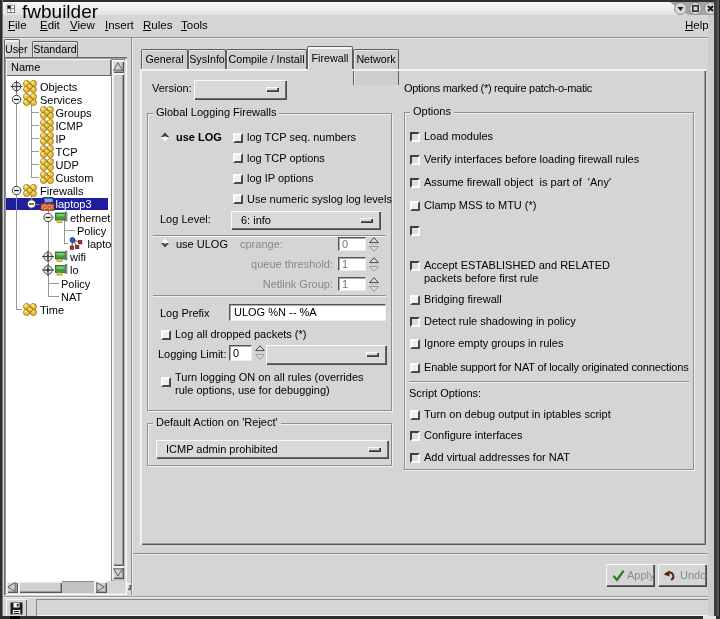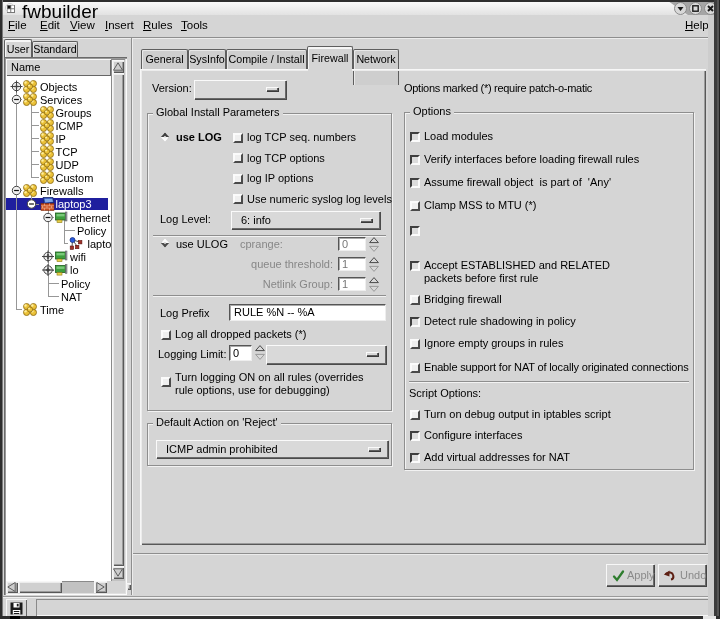--- a/index.html
+++ b/index.html
@@ -53,21 +53,21 @@
 <div class="lb" style="left:40px;top:4px"><u>E</u>dit</div>
 <div class="lb" style="left:70px;top:4px"><u>V</u>iew</div>
 <div class="lb" style="left:105px;top:4px"><u>I</u>nsert</div>
 <div class="lb" style="left:143px;top:4px"><u>R</u>ules</div>
 <div class="lb" style="left:181px;top:4px"><u>T</u>ools</div>
 <div class="lb" style="left:685px;top:4px"><u>H</u>elp</div>
 </div>
 <div class="ab" style="left:0;top:37px;width:720px;height:1px;background:#8e8e8e"></div>
 <div class="ab" style="left:0;top:38px;width:720px;height:1px;background:#ececec"></div>
 
-<div class="tab on" style="left:4px;top:39px;width:28px;height:18px">User</div>
+<div class="tab on" style="left:4px;top:39px;width:16px;height:18px">User</div>
 <div class="tab" style="left:32px;top:41px;width:46px;height:16px;line-height:15px">Standard</div>
 
 <div class="ab sunk" style="left:4px;top:57px;width:123px;height:538px"></div>
 <div class="ab" style="left:6px;top:59px;width:105px;height:17px;background:#d5d5d5;box-shadow:inset 1px 1px 0 #f6f6f6,inset -1px -1px 0 #666;line-height:17px;padding-left:5px">Name</div>
 <div class="ab" id="vp" style="left:6px;top:76px;width:105px;height:505px;background:#fff;overflow:hidden">
       <svg class="ab" style="left:0;top:0" width="105" height="505" font-family="Liberation Sans,sans-serif" font-size="11px" fill="#000">
         <defs>
           <g id="yb">
             <circle cx="3.6" cy="3.6" r="3.1" fill="#ecc238" stroke="#8a6a14" stroke-width="0.8"></circle>
             <circle cx="2.515" cy="2.515" r="1.1780000000000002" fill="#fdeea0"></circle>
@@ -218,21 +218,21 @@
 
 <div class="ab raised" style="left:140px;top:69px;width:566px;height:476px"></div>
 <div class="ab" style="left:308px;top:69px;width:44px;height:2px;background:#d5d5d5"></div>
 
 <div class="lb" style="left:152px;top:82px">Version:</div>
 <div class="ab combo" style="left:194px;top:80px;width:92px;height:19px"></div>
 <div class="cbar" style="left:266px;top:87px"></div>
 <div class="lb" style="left:404px;top:82px;letter-spacing:-0.28px">Options marked (*) require patch-o-matic</div>
 
 <div class="gb" style="left:147px;top:113px;width:245px;height:298px">
-      <div class="gt">Global Install Parameters</div>
+      <div class="gt">Global Logging Firewalls</div>
     </div>
 <div class="rd on" style="left:162px;top:134px"></div>
 <div class="lb" style="left:176px;top:131px;font-weight:bold">use LOG</div>
 <div class="cb" style="left:233px;top:133px"></div>
     <div class="lb" style="left:247px;top:131px">log TCP seq. numbers</div>
 <div class="cb" style="left:233px;top:153px"></div>
     <div class="lb" style="left:247px;top:152px">log TCP options</div>
 <div class="cb" style="left:233px;top:174px"></div>
     <div class="lb" style="left:247px;top:172px">log IP options</div>
 <div class="cb" style="left:233px;top:194px"></div>
@@ -256,21 +256,21 @@
 <svg class="ab" style="left:369px;top:257px" width="11" height="15">
       <path d="M5 0.6L9.4 5.6H0.6Z" fill="#d9d9d9" stroke="#4a4a4a" stroke-width="1"></path>
       <path d="M0.6 9.4H9.4L5 14.4Z" fill="#d9d9d9" stroke="#9a9a9a" stroke-width="1"></path>
     </svg>
 <svg class="ab" style="left:369px;top:277px" width="11" height="15">
       <path d="M5 0.6L9.4 5.6H0.6Z" fill="#d9d9d9" stroke="#4a4a4a" stroke-width="1"></path>
       <path d="M0.6 9.4H9.4L5 14.4Z" fill="#d9d9d9" stroke="#9a9a9a" stroke-width="1"></path>
     </svg>
 <div class="sep" style="left:153px;top:295px;width:233px"></div>
 <div class="lb" style="left:160px;top:307px">Log Prefix</div>
-<div class="ab inp" style="left:229px;top:304px;width:157px;height:17px;line-height:15px;padding-left:4px">RULE %N -- %A</div>
+<div class="ab inp" style="left:229px;top:304px;width:157px;height:17px;line-height:15px;padding-left:4px">ULOG %N -- %A</div>
 <div class="cb" style="left:161px;top:330px"></div>
     <div class="lb" style="left:175px;top:328px">Log all dropped packets (*)</div>
 <div class="lb" style="left:158px;top:348px">Logging Limit:</div>
 <div class="ab inp" style="left:229px;top:345px;width:23px;height:16px;line-height:14px;padding-left:3px">0</div>
 <svg class="ab" style="left:255px;top:345px" width="11" height="15">
       <path d="M5 0.6L9.4 5.6H0.6Z" fill="#d9d9d9" stroke="#4a4a4a" stroke-width="1"></path>
       <path d="M0.6 9.4H9.4L5 14.4Z" fill="#d9d9d9" stroke="#9a9a9a" stroke-width="1"></path>
     </svg>
 <div class="ab combo" style="left:266px;top:345px;width:120px;height:19px"></div>
 <div class="cbar" style="left:366px;top:352px"></div>

